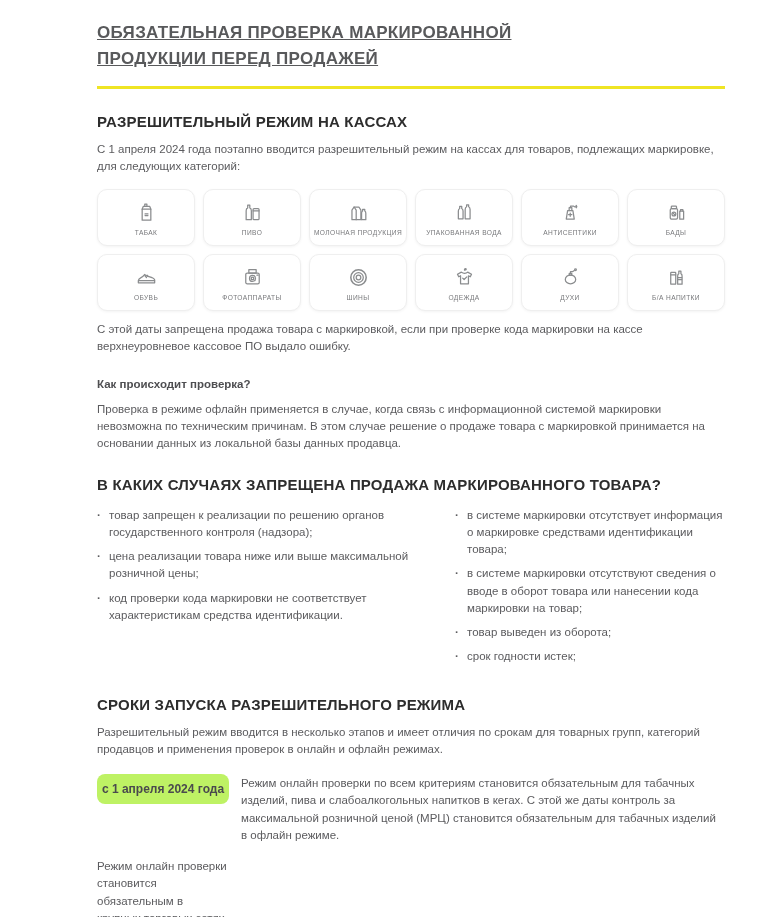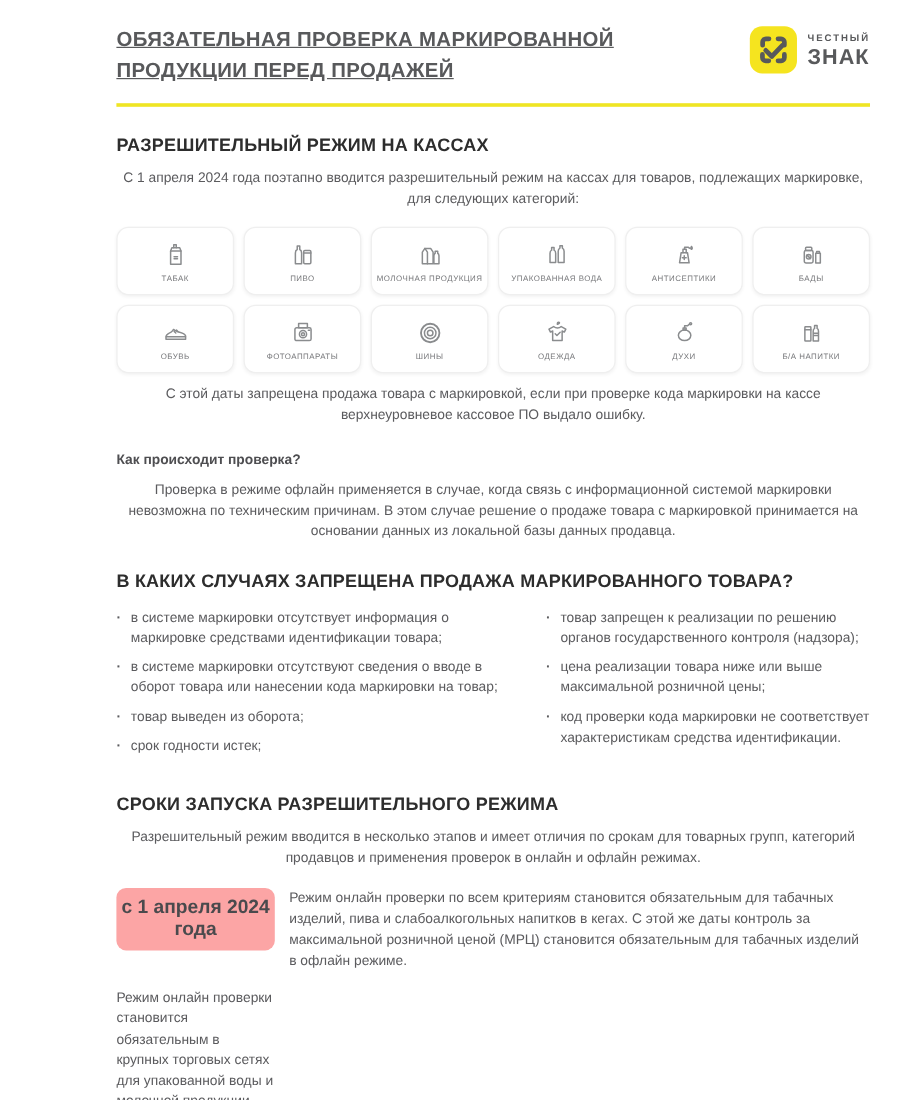--- a/index.html
+++ b/index.html
@@ -12,68 +12,50 @@
   .page-title { font-size:17px; font-weight:700; color:#58595B; max-width:450px; line-height:1.55; letter-spacing:0.3px;text-decoration:underline; }
   .logo { display:flex; align-items:center; gap:8px; margin-top:1px; }
   .logo-icon svg { width:41px; height:41px; display:block; }
   .logo-text { color:#58595B; line-height:1; }
   .logo-line1 { font-size:8px; font-weight:700; letter-spacing:1.6px; }
   .logo-line2 { font-size:18px; font-weight:800; letter-spacing:0.8px; margin-top:2px; }
   .divider { height:3px; background:#EFE524; margin-top:13px; }
 
   
   .section-heading { font-size:15px; font-weight:700; color:#2D2D2D; letter-spacing:0.2px; margin-top:24px; }
-  .body-text { font-size:11.5px; line-height:1.5; color:#5B5B5E; margin-top:11px;text-align:center; }
+  .body-text { font-size:11.5px; line-height:1.5; color:#5B5B5E; margin-top:11px; }
   .question { font-weight:700; color:#4E4E51; margin-top:22px; font-size:11.5px; }
 
   
   .tiles { display:grid; grid-template-columns:repeat(6,1fr); gap:8px; margin-top:14px; }
   .tile { background:#fff; border:1px solid #EFEFEF; border-radius:10px; height:57px;
           display:flex; flex-direction:column; align-items:center; justify-content:center;
           box-shadow:0 1px 3px rgba(0,0,0,0.05); padding:4px 2px; }
   .tile-icon svg { width:25px; height:25px; display:block; stroke:#8A8C8E; fill:none; stroke-width:1.3; stroke-linecap:round; stroke-linejoin:round; }
   .tile-label { font-size:6.6px; letter-spacing:0.4px; color:#77787B; margin-top:4px; text-align:center; white-space:nowrap; }
 
   
   .bullets { display:grid; grid-template-columns:336px 1fr; column-gap:22px; margin-top:14px; }
   .bullet { display:flex; font-size:11.5px; line-height:1.48; color:#5B5B5E; margin-bottom:7px; }
   .bullet::before { content:"·"; width:12px; flex:none; font-weight:700; }
 
   
   .timeline { margin-top:16px; }
   .t-row { display:grid; grid-template-columns:132px 1fr; column-gap:12px; margin-bottom:13px; align-items:start; }
-  .date-badge { background:#fca5a5; border-radius:8px; font-weight:700; font-size:16px; color:#4A4A4D;
+  .date-badge { background:#bef264; border-radius:8px; font-weight:700; font-size:12px; color:#4A4A4D;
                 text-align:center; padding:8px 3px; }
   .t-text { font-size:11.5px; line-height:1.5; color:#5B5B5E; padding-top:1px; }
 </style>
 </head>
 <body>
 
 <div class="page">
 
   <div class="header">
     <div class="page-title">ОБЯЗАТЕЛЬНАЯ ПРОВЕРКА МАРКИРОВАННОЙ ПРОДУКЦИИ ПЕРЕД ПРОДАЖЕЙ</div>
-    <div class="logo">
-      <span class="logo-icon">
-        <svg viewBox="0 0 48 48">
-          <rect x="1" y="1" width="46" height="46" rx="12" fill="#F5E41F"></rect>
-          <g fill="none" stroke="#58595B" stroke-width="4.6" stroke-linecap="round" stroke-linejoin="round">
-            <path d="M13.5 19.5 v-3 a3.2 3.2 0 0 1 3.2-3.2 h3"></path>
-            <path d="M28.5 13.3 h3 a3.2 3.2 0 0 1 3.2 3.2 v3"></path>
-            <path d="M34.7 28.5 v3 a3.2 3.2 0 0 1-3.2 3.2 h-3"></path>
-            <path d="M19.5 34.7 h-3 a3.2 3.2 0 0 1-3.2-3.2 v-3"></path>
-            <path d="M16.5 24.5 l6 6 L33 19.5"></path>
-          </g>
-        </svg>
-      </span>
-      <span class="logo-text">
-        <div class="logo-line1">ЧЕСТНЫЙ</div>
-        <div class="logo-line2">ЗНАК</div>
-      </span>
-    </div>
   </div>
   <div class="divider"></div>
 
   <div class="section-heading">РАЗРЕШИТЕЛЬНЫЙ РЕЖИМ НА КАССАХ</div>
   <p class="body-text">С 1 апреля 2024 года поэтапно вводится разрешительный режим на кассах для товаров, подлежащих маркировке, для следующих категорий:</p>
 
   <div class="tiles">
     <div class="tile">
       <span class="tile-icon">
         <svg viewBox="0 0 26 26">
@@ -206,30 +188,30 @@
     </div>
   </div>
 
   <p class="body-text" style="margin-top:10px;">С этой даты запрещена продажа товара с маркировкой, если при проверке кода маркировки на кассе верхнеуровневое кассовое ПО выдало ошибку.</p>
   <p class="question">Как происходит проверка?</p>
   <p class="body-text">Проверка в режиме офлайн применяется в случае, когда связь с информационной системой маркировки невозможна по техническим причинам. В этом случае решение о продаже товара с маркировкой принимается на основании данных из локальной базы данных продавца.</p>
 
   <div class="section-heading">В КАКИХ СЛУЧАЯХ ЗАПРЕЩЕНА ПРОДАЖА МАРКИРОВАННОГО ТОВАРА?</div>
   <div class="bullets">
     <div>
+      <div class="bullet">товар запрещен к реализации по решению органов государственного контроля (надзора);</div>
+      <div class="bullet">цена реализации товара ниже или выше максимальной розничной цены;</div>
+      <div class="bullet">код проверки кода маркировки не соответствует характеристикам средства идентификации.</div>
+    </div>
+    <div>
       <div class="bullet">в системе маркировки отсутствует информация о маркировке средствами идентификации товара;</div>
       <div class="bullet">в системе маркировки отсутствуют сведения о вводе в оборот товара или нанесении кода маркировки на товар;</div>
       <div class="bullet">товар выведен из оборота;</div>
       <div class="bullet">срок годности истек;</div>
     </div>
-    <div>
-      <div class="bullet">товар запрещен к реализации по решению органов государственного контроля (надзора);</div>
-      <div class="bullet">цена реализации товара ниже или выше максимальной розничной цены;</div>
-      <div class="bullet">код проверки кода маркировки не соответствует характеристикам средства идентификации.</div>
-    </div>
   </div>
 
   <div class="section-heading">СРОКИ ЗАПУСКА РАЗРЕШИТЕЛЬНОГО РЕЖИМА</div>
   <p class="body-text">Разрешительный режим вводится в несколько этапов и имеет отличия по срокам для товарных групп, категорий продавцов и применения проверок в онлайн и офлайн режимах.</p>
 
   <div class="timeline">
     <div class="t-row">
       <div class="date-badge">с 1 апреля 2024 года</div>
       <div class="t-text">Режим онлайн проверки по всем критериям становится обязательным для табачных изделий, пива и слабоалкогольных напитков в кегах. С этой же даты контроль за максимальной розничной ценой (МРЦ) становится обязательным для табачных изделий в офлайн режиме.</div>
     </div>

